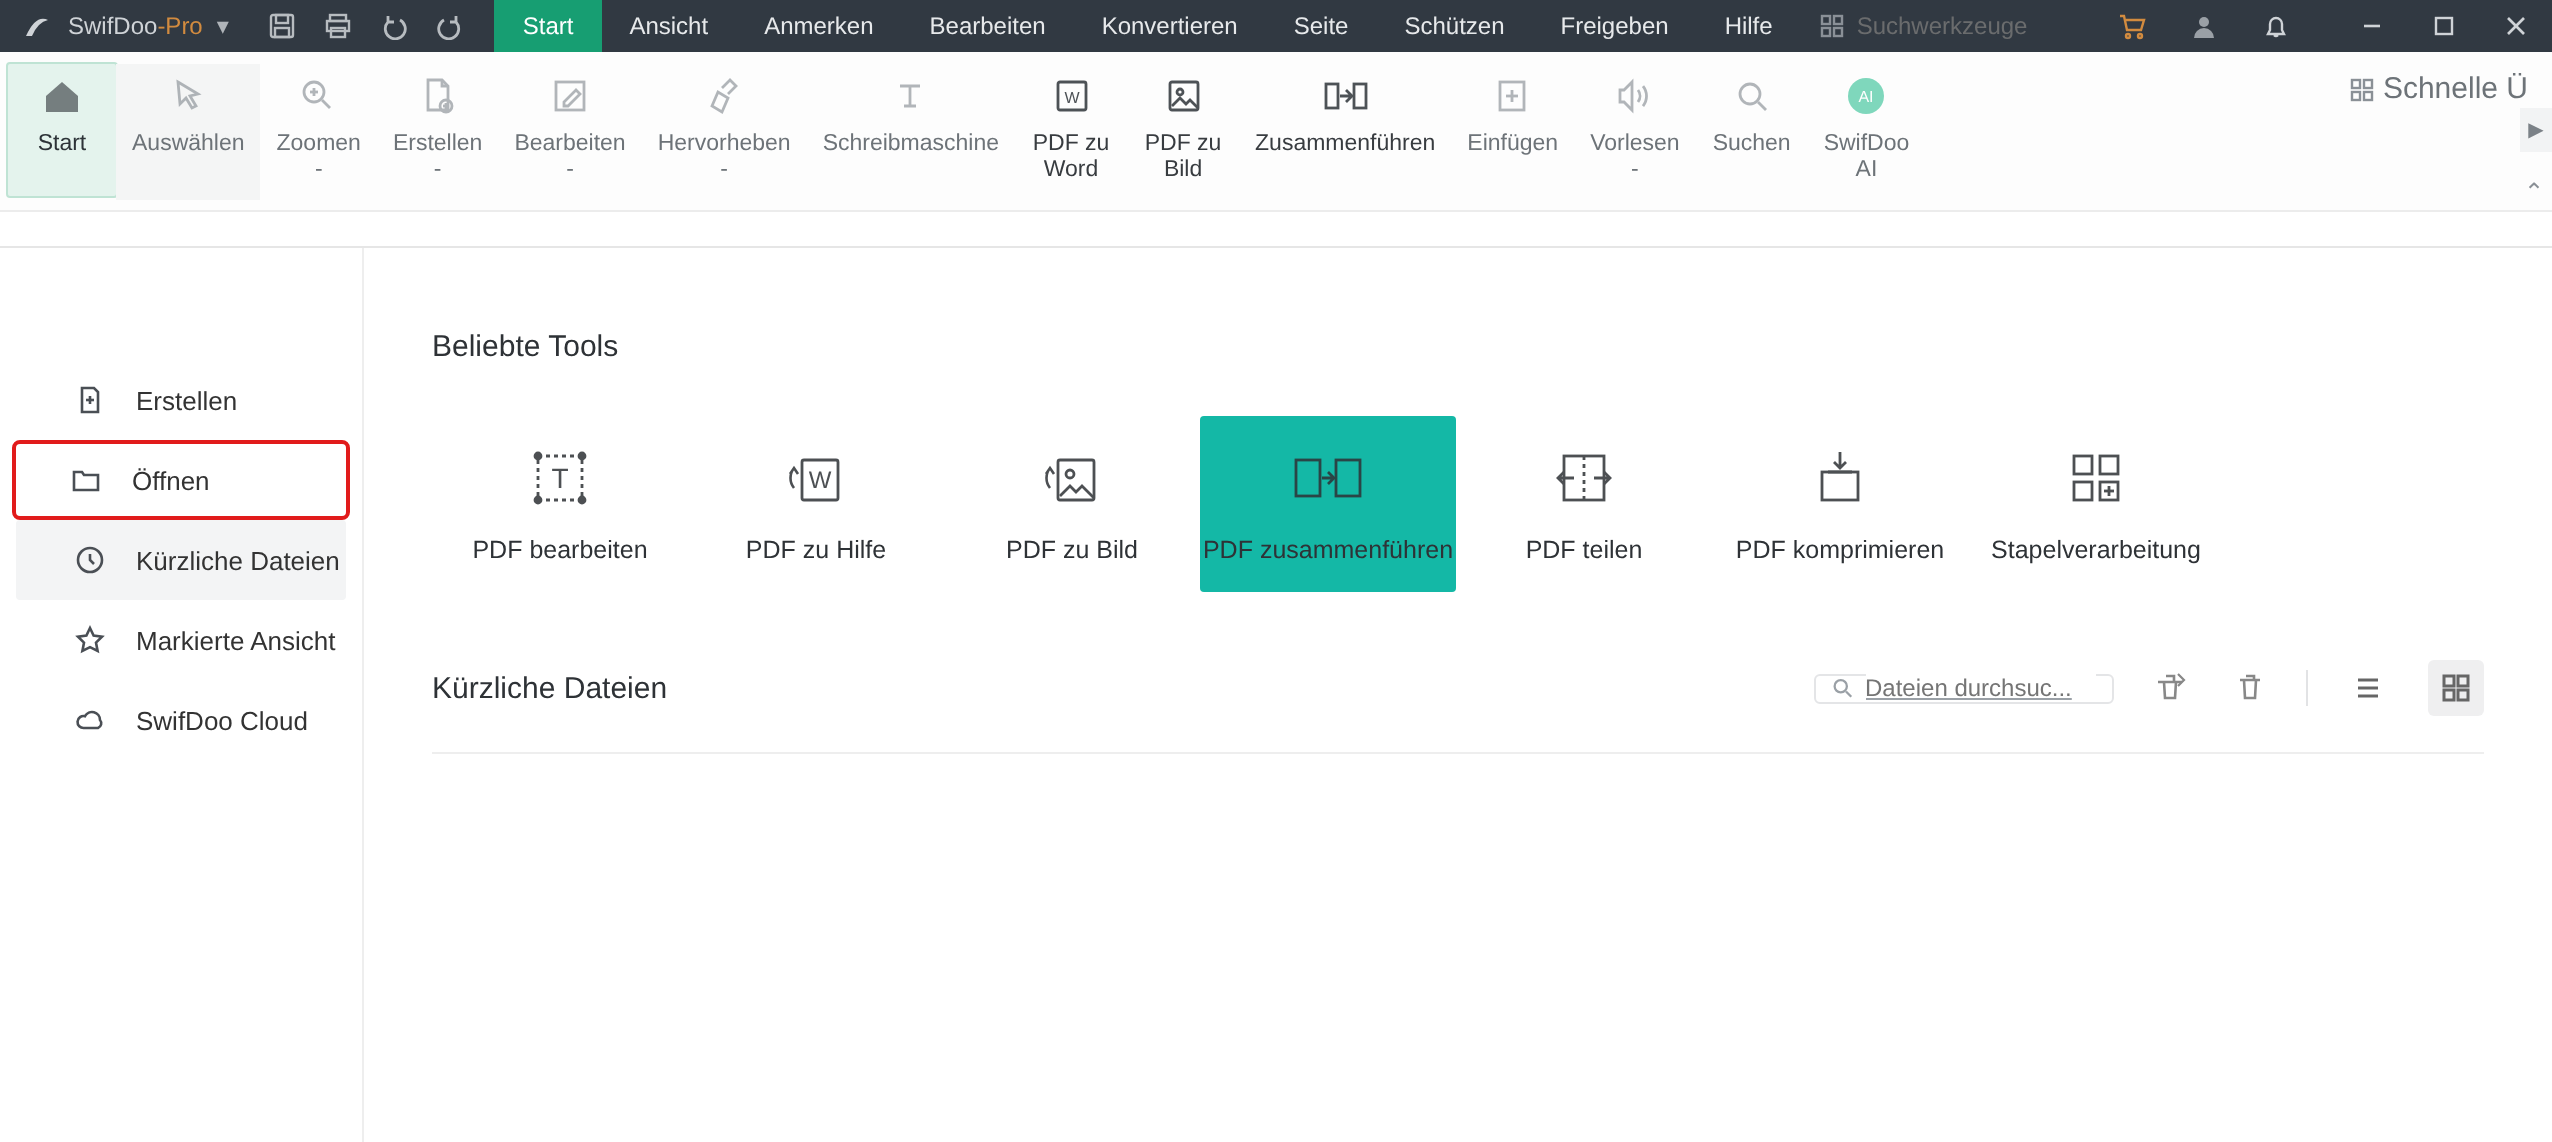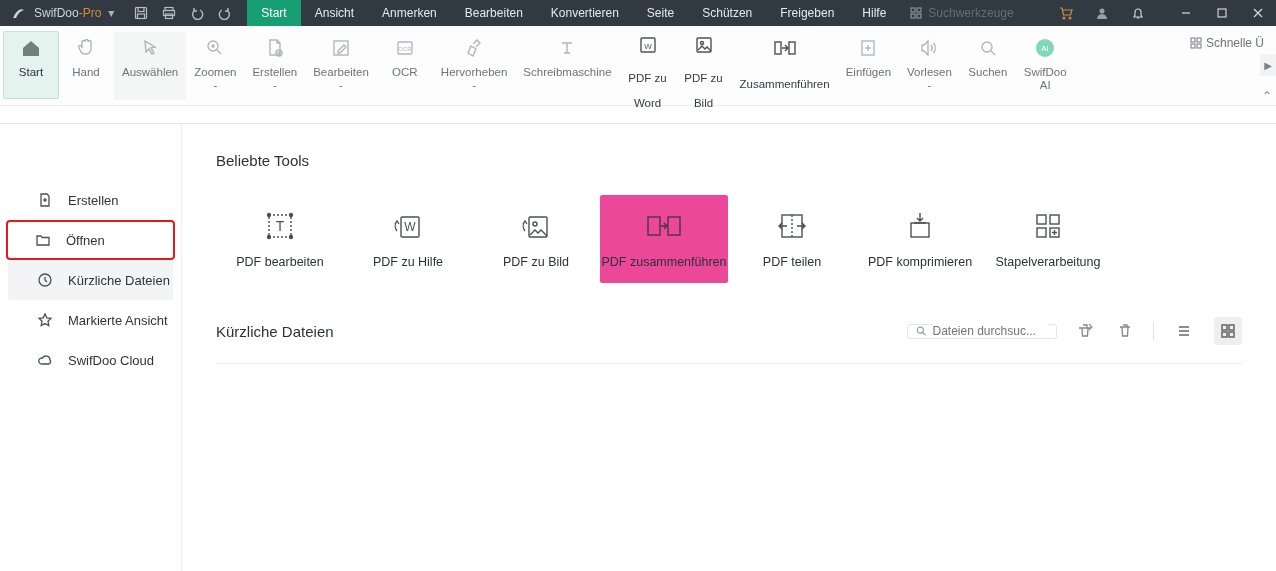--- a/index.html
+++ b/index.html
@@ -21,52 +21,52 @@
 .search-tools input { background:transparent; border:none; color:#bef264; font-size:12px; width:100px; outline:none;}
 .right-icons { display:flex; align-items:center;}
 .right-icons .win { width:36px; height:26px; display:flex; align-items:center; justify-content:center; cursor:pointer;}
 
 
 .ribbon { height: 80px; background:#fdfdfd; border-bottom:1px solid #ececec; display:flex; align-items:flex-start; padding: 6px 4px 0 4px; position:relative;}
 .rbtn { display:flex; flex-direction:column; align-items:center; justify-content:flex-start; min-width:56px; height:68px; cursor:pointer; padding: 2px 8px 0 8px; color:#7a7f84;}
 .rbtn .ricon { width:28px; height:28px; display:flex; align-items:center; justify-content:center; margin-bottom:4px;}
 .rbtn .rlabel { font-size:11.5px; line-height:13px; text-align:center; color:#6d7378; white-space:nowrap;}
 .rbtn .rlabel2 { font-size:11.5px; line-height:13px; color:#6d7378;}
-.rbtn.darker .rlabel, .rbtn.darker .rlabel2 { color:#383c40;margin-top:12px; }
+.rbtn.darker .rlabel, .rbtn.darker .rlabel2 { color:#383c40; }
 .rbtn.active { background:#e4f3ed; border:1px solid #bfe3d4; border-radius:2px; margin:-1px; }
 .rbtn.active .rlabel { color:#2d3338; }
 .rbtn.sel { background:#f4f5f5; }
 .rbtn .ricon svg { opacity:.65; }
 .rbtn.darker .ricon svg { opacity:.9; }
 .ribbon .rchev { position:absolute; right:4px; bottom:2px; font-size:12px; color:#8a9096; cursor:pointer;}
 .ribbon .rnext { position:absolute; right:0; top:28px; width:16px; height:22px; background:#f2f3f4; display:flex; align-items:center; justify-content:center; color:#7b8187; cursor:pointer; font-size:10px;}
-.quick-u { margin-left:auto; font-size:12px; color:#6d7378; padding: 4px 8px; display:flex; align-items:center; gap:4px;}
+.quick-u { margin-left:auto; font-size:15px; color:#6d7378; padding: 4px 8px; display:flex; align-items:center; gap:4px;}
 .doc-btn { display:flex; align-items:center; gap:4px; font-size:12px; color:#333; height:22px;}
 
 
 .hr { height:18px; border-bottom:1px solid #e6e6e6; }
 
 
 .body { display:flex; height: calc(571px - 26px - 80px - 18px); }
 .sidebar { width:182px; border-right:1px solid #eee; padding-top:56px;}
 .sitem { display:flex; align-items:center; height:40px; padding-left:28px; gap:14px; font-size:13px; color:#333; cursor:pointer; margin: 0 8px; border-radius:2px;}
 .sitem.sel { background:#f3f4f5;}
 .sitem.highlighted { outline:2px solid #e11b1b; outline-offset:-2px; border-radius:4px; margin:0 6px;}
 .sitem .sicon { width:18px; height:18px; display:flex; align-items:center; justify-content:center; color:#4a4f55;}
 
 .main { flex:1; padding: 28px 34px 0 34px; }
-.section-title { font-size:15px; color:#2e3236; margin-bottom:26px;}
+.section-title { font-size:15px; color:#2e3236; margin-bottom:26px;margin-top:13px;}
 .tools-row { display:flex; gap:0; margin-bottom:34px;}
 .tool { width:128px; height:88px; display:flex; flex-direction:column; align-items:center; justify-content:center; gap:12px; font-size:12.5px; color:#2e3236; cursor:pointer; border-radius:2px;}
-.tool.hover { background:#ec4899;}
+.tool.hover { background:#14b8a6;}
 .tool svg { opacity:.85;}
 
 .recent-row { display:flex; align-items:center; gap:16px;}
 .recent-title { font-size:15px; color:#2e3236; flex:1;}
-.search-box { width:150px; height:15px; border:1px solid #e4e5e7; border-radius:3px; display:flex; align-items:center; padding:0 8px; gap:6px; color:#9aa0a6; font-size:12px;}
+.search-box { width:150px; height:15px; border:1px solid #e4e5e7; border-radius:3px; display:flex; align-items:center; padding:0 8px; gap:6px; color:#9aa0a6; font-size:12px;text-decoration:underline;}
 .search-box input { border:none; outline:none; font-size:12px; width:100%; }
 .rb-icon { width:24px; height:24px; display:flex; align-items:center; justify-content:center; color:#888; cursor:pointer;}
 .vdiv { width:1px; height:18px; background:#e2e3e5; }
 .view-sel { width:28px; height:28px; display:flex; align-items:center; justify-content:center; border-radius:3px; cursor:pointer;}
 .view-sel.active { background:#efeff0;}
 .recent-hr { height:1px; background:#eee; margin-top:18px;}
 
 </style>
 </head>
 <body>
@@ -170,28 +170,20 @@
 
 <div class="ribbon">
   <div class="rbtn active">
     <div class="ricon">
         <svg width="22" height="22" viewBox="0 0 22 22" fill="#3b4045">
           <path d="M3 11 11 4l8 7v8H3Z"></path>
         </svg>
       </div>
     <div class="rlabel">Start</div>
   </div>
-  <div class="rbtn">
-    <div class="ricon">
-        <svg width="22" height="22" viewBox="0 0 22 22" fill="none" stroke="#8a9096" stroke-width="1.4">
-          <path d="M7 11V5a1.5 1.5 0 1 1 3 0V4a1.5 1.5 0 1 1 3 0v1a1.5 1.5 0 1 1 3 0v7a5 5 0 0 1-5 5h-1a5 5 0 0 1-4.5-3L4 11a1.5 1.5 0 1 1 2.5-1.5Z"></path>
-        </svg>
-      </div>
-    <div class="rlabel">Hand</div>
-  </div>
   <div class="rbtn sel">
     <div class="ricon">
         <svg width="22" height="22" viewBox="0 0 22 22" fill="none" stroke="#8a9096" stroke-width="1.4">
           <path d="M6 4l10 6-4 1 3 5-2 1-3-5-3 3Z"></path>
         </svg>
       </div>
     <div class="rlabel">Auswählen</div>
   </div>
   <div class="rbtn">
     <div class="ricon">
@@ -220,29 +212,20 @@
   </div>
   <div class="rbtn">
     <div class="ricon">
         <svg width="22" height="22" viewBox="0 0 22 22" fill="none" stroke="#8a9096" stroke-width="1.4">
           <rect x="4" y="4" width="14" height="14"></rect>
           <path d="M8 14l6-6 2 2-6 6H8Z"></path>
         </svg>
       </div>
     <div class="rlabel">Bearbeiten</div>
       <div class="rlabel2">-</div>
-  </div>
-  <div class="rbtn">
-    <div class="ricon">
-        <svg width="22" height="22" viewBox="0 0 22 22" fill="none" stroke="#8a9096" stroke-width="1.3">
-          <rect x="4" y="5" width="14" height="12" rx="1"></rect>
-          <text x="11" y="14" font-size="6" text-anchor="middle" fill="#8a9096" stroke="none">OCR</text>
-        </svg>
-      </div>
-    <div class="rlabel">OCR</div>
   </div>
   <div class="rbtn">
     <div class="ricon">
         <svg width="22" height="22" viewBox="0 0 22 22" fill="none" stroke="#8a9096" stroke-width="1.4">
           <path d="M5 16l3-7 5 3-3 7Z"></path>
           <path d="M10 7l4-4 3 3-4 4"></path>
         </svg>
       </div>
     <div class="rlabel">Hervorheben</div>
       <div class="rlabel2">-</div>

